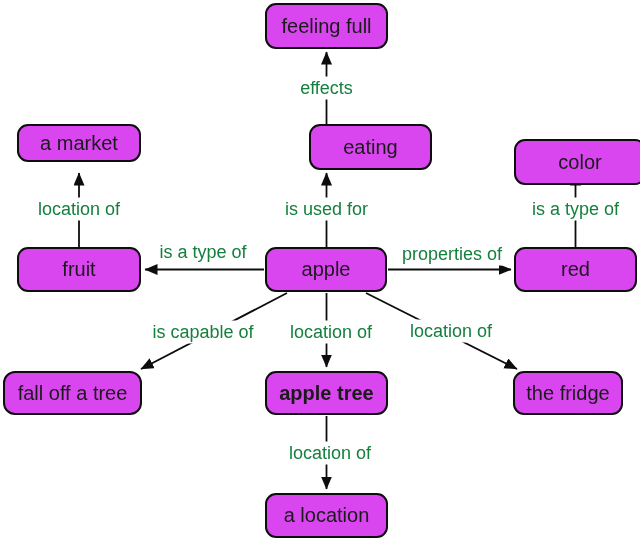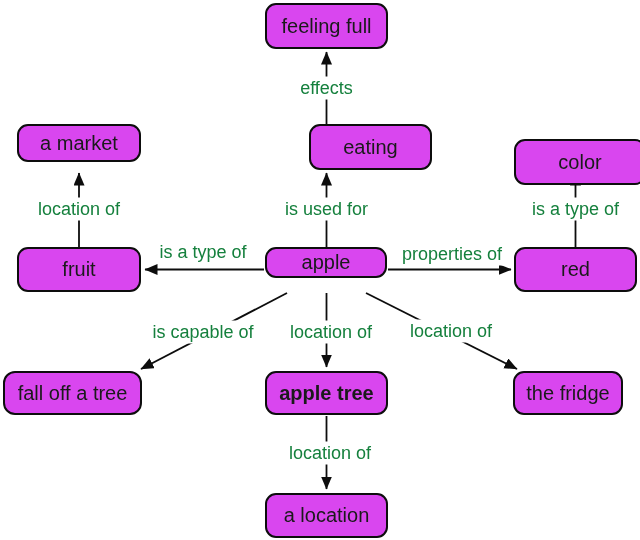--- a/index.html
+++ b/index.html
@@ -93,20 +93,20 @@
   <span class="edge-label" style="left:203px; top:332px;">is capable of</span>
   <span class="edge-label" style="left:331px; top:332px;">location of</span>
   <span class="edge-label" style="left:451px; top:331px;">location of</span>
   <span class="edge-label" style="left:330px; top:453px;">location of</span>
 
   <div class="node" style="left:265px; top:3px;   width:123px; height:46px;">feeling full</div>
   <div class="node" style="left:17px;  top:124px; width:124px; height:38px;">a market</div>
   <div class="node" style="left:265px; top:124px; width:123px; height:46px;margin-left:44px;">eating</div>
   <div class="node" style="left:514px; top:139px; width:132px; height:46px;">color</div>
   <div class="node" style="left:17px;  top:247px; width:124px; height:45px;">fruit</div>
-  <div class="node" style="left:265px; top:247px; width:122px; height:31px;">apple</div>
+  <div class="node" style="left:265px; top:247px; width:122px; height:45px;">apple</div>
   <div class="node" style="left:514px; top:247px; width:123px; height:45px;">red</div>
   <div class="node" style="left:3px;   top:371px; width:139px; height:44px;border-radius:12px;">fall off a tree</div>
   <div class="node" style="left:265px; top:371px; width:123px; height:44px;font-weight:bold;">apple tree</div>
   <div class="node" style="left:513px; top:371px; width:110px; height:44px;">the fridge</div>
   <div class="node" style="left:265px; top:493px; width:123px; height:45px;">a location</div>
 
 </div>
 
 </body></html>

